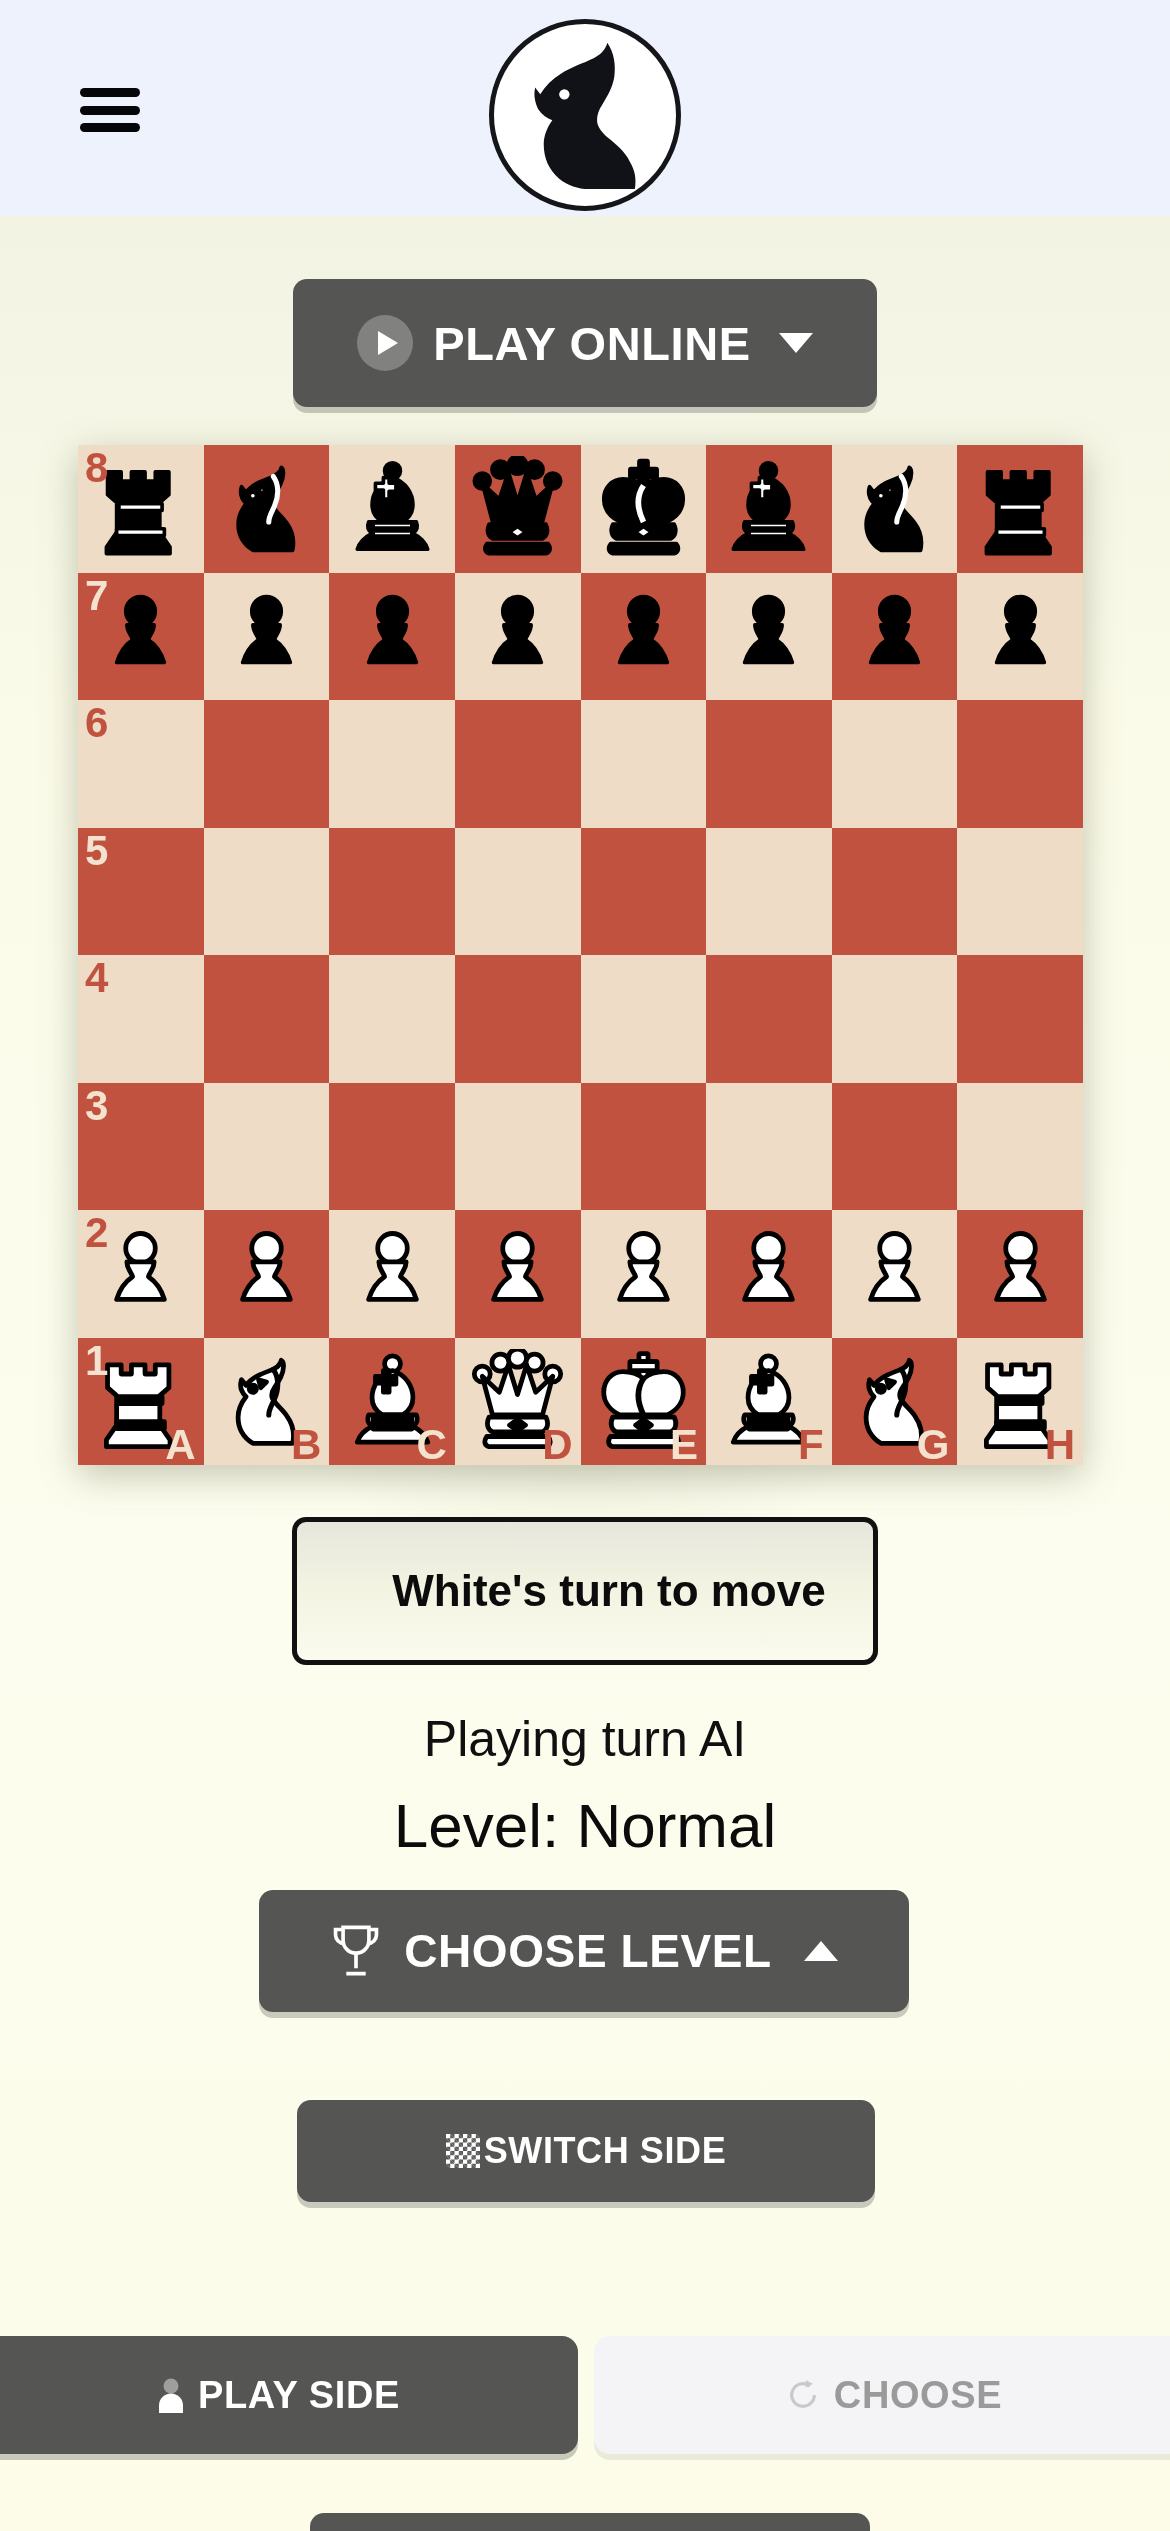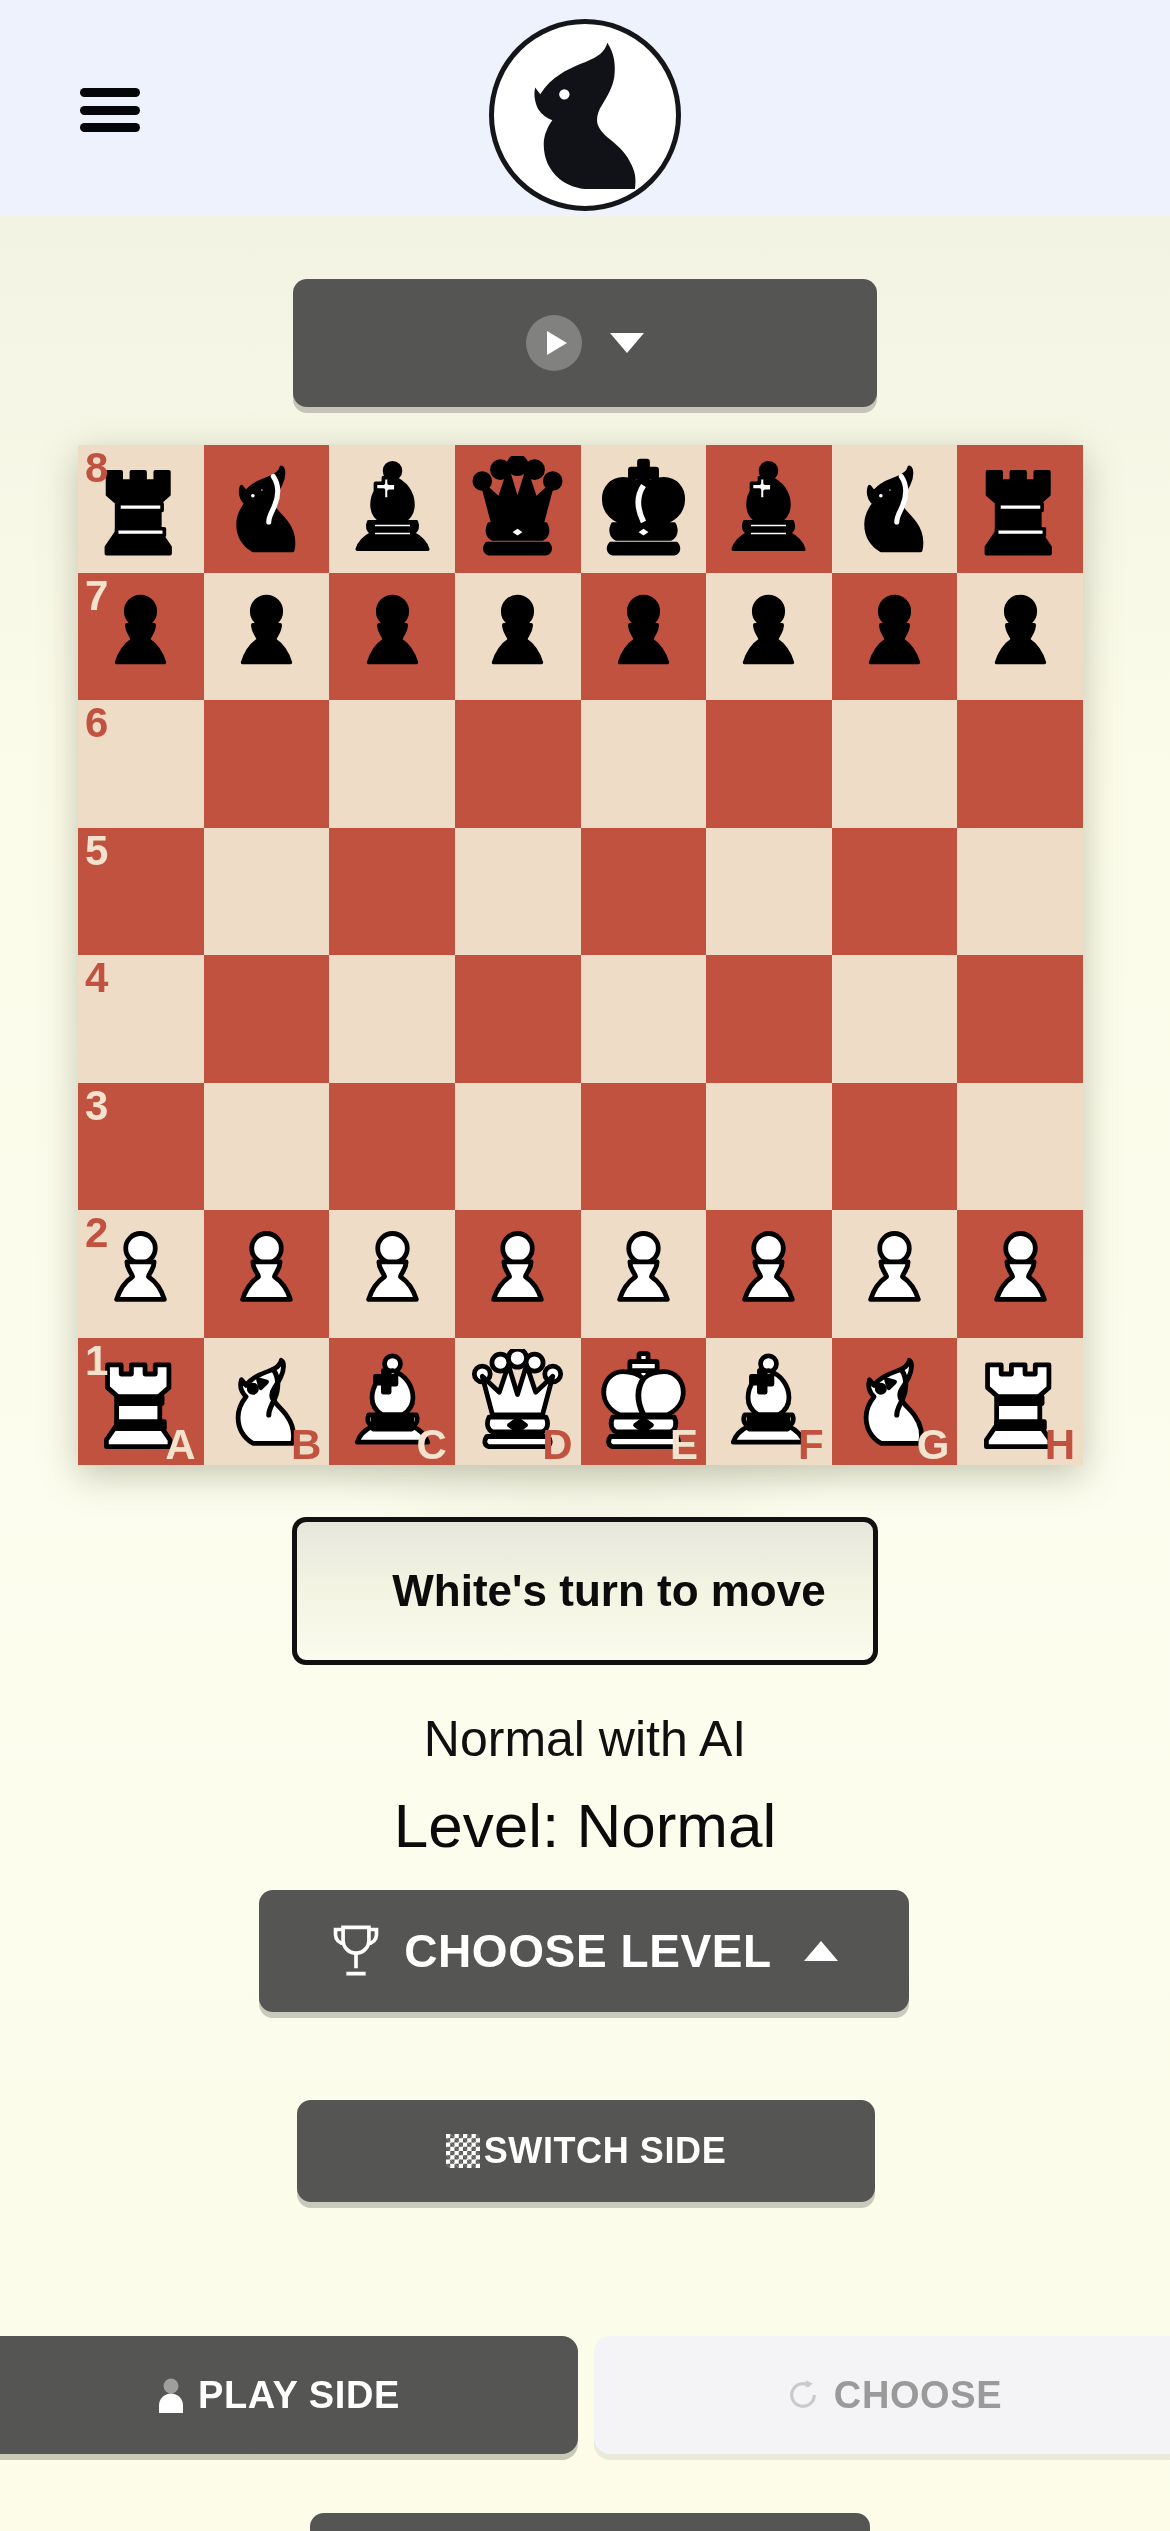--- a/index.html
+++ b/index.html
@@ -208,20 +208,21 @@
         <circle cx="38" cy="38" r="3" fill="#ffffff"></circle>
       </svg>
     </div>
   </div>
 </div>
 
 <button class="btn-dark play-online">
   <span class="play-icon">
       <span class="tri"></span>
     </span>
+  <span>PLAY ONLINE</span>
   <span class="caret-down"></span>
 </button>
 
 <div class="board" id="board">
     <div class="sq light">
       <span class="rank-lbl lbl-on-light">8</span>
       <svg viewBox="0 0 90 92" aria-hidden="true">
         <g fill="#000000" stroke="#000000" stroke-width="3.2" stroke-linejoin="round">
           <path d="M16 14h12v8h9v-8h12v8h9v-8h12v20l-8 7v26l9 13v6H15v-6l9-13V41l-8-7z"></path>
           <rect x="26" y="42" width="38" height="6" fill="#ffffff"></rect>
@@ -578,21 +579,21 @@
           <rect x="24" y="64" width="42" height="6" fill="#000000"></rect>
         </g>
       </svg>
     </div>
   </div>
 
 <div class="status-box">
   <span>White's turn to move</span>
 </div>
 
-<div class="playing-with">Normal with AI</div>
+<div class="playing-with">Playing turn AI</div>
 <div class="level-line">Level: Normal</div>
 
 <button class="btn-dark choose-level">
   <svg class="trophy" viewBox="0 0 24 26" aria-hidden="true">
     <path fill="none" stroke="#fff" stroke-width="1.7" d="M6 2h12v6a6 6 0 0 1-12 0V2z"></path>
     <path fill="none" stroke="#fff" stroke-width="1.7" d="M6 3H2.5v2.5A4 4 0 0 0 6.5 9.5M18 3h3.5v2.5a4 4 0 0 1-4 4"></path>
     <path fill="none" stroke="#fff" stroke-width="1.7" d="M12 14v7M7.5 23.5h9"></path>
   </svg>
   <span>CHOOSE LEVEL</span>
   <span class="caret-up"></span>

